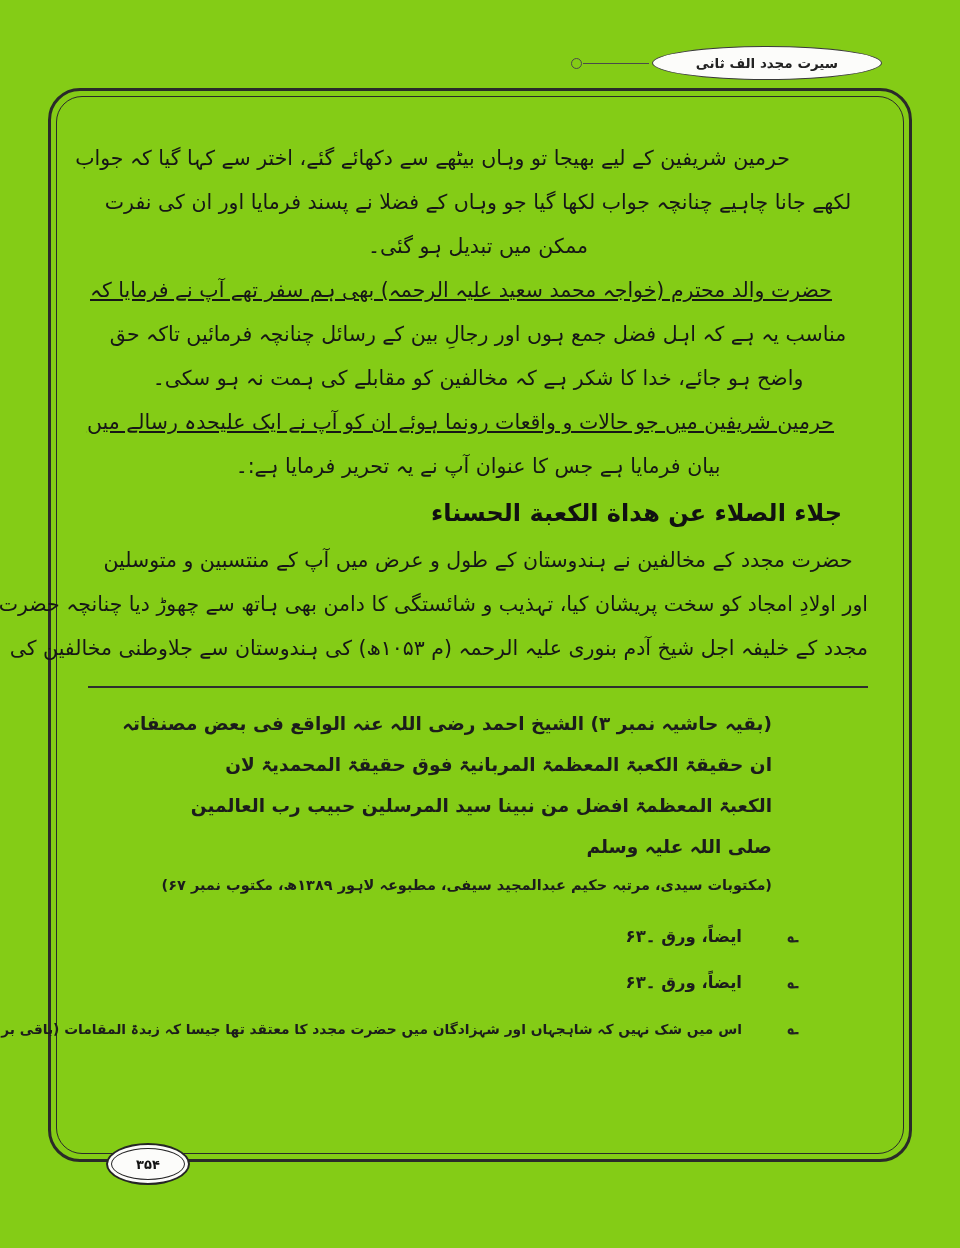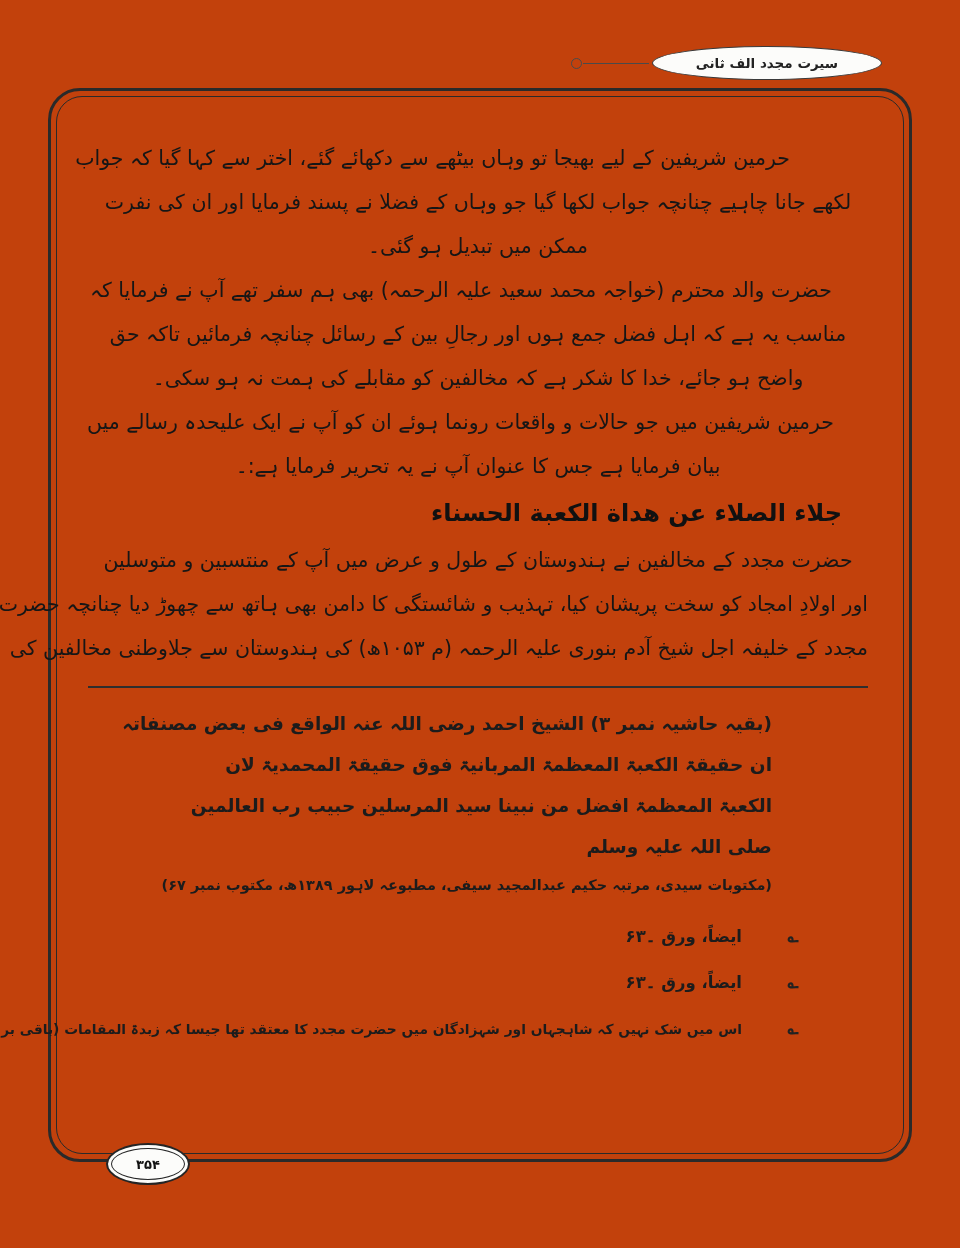--- a/index.html
+++ b/index.html
@@ -6,21 +6,21 @@
   body{
     width:960px;height:1248px;
     background:#ffffff;
     font-family:"DejaVu Sans",sans-serif;
     color:#1b1b1b;
     overflow:hidden;
   }
   .page{
     position:relative;
     width:960px;height:1248px;
-    background:#c2410c;
+    background:#84cc16;
   }
 
   
   .cartouche{
     position:absolute;
     top:46px;right:78px;
     width:228px;height:32px;
     border:1.5px solid #3a3a3a;
     border-radius:50%;
     display:flex;align-items:center;justify-content:center;
@@ -71,21 +71,21 @@
   }
   .bline{
     font-size:20.5px;
     line-height:44px;
     color:#161616;
     font-weight:500;
     white-space:nowrap;
     text-align:center;
   }
   .bline.indent{padding-right:78px;}
-  .bline.small-indent{padding-right:34px;}
+  .bline.small-indent{padding-right:34px;text-decoration:underline;}
   .arabic-heading{
     font-size:24px;
     font-weight:bold;
     line-height:50px;
     padding-right:26px;
     color:#111;
     white-space:nowrap;
   }
 
   

